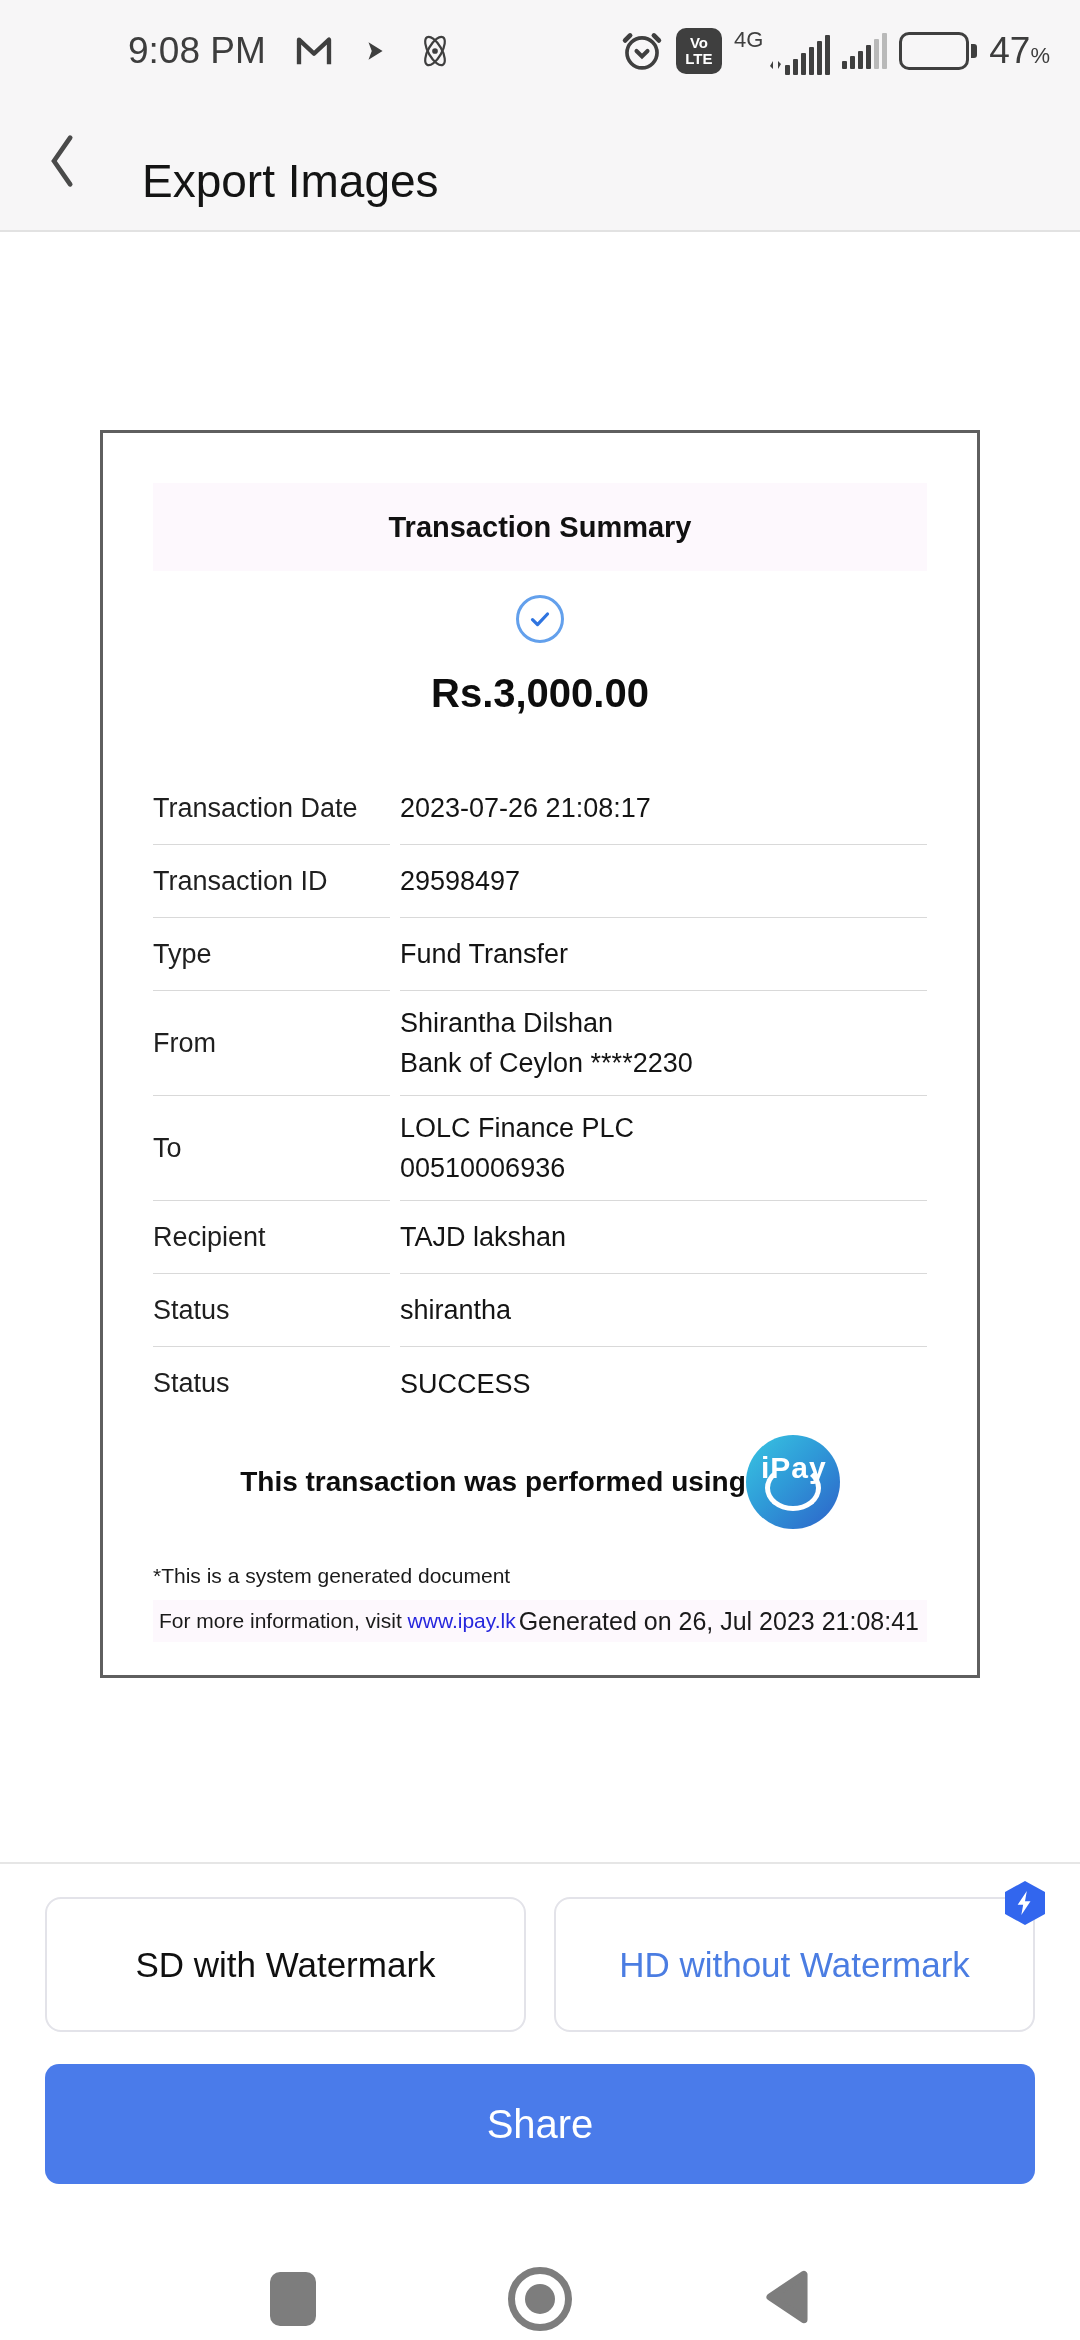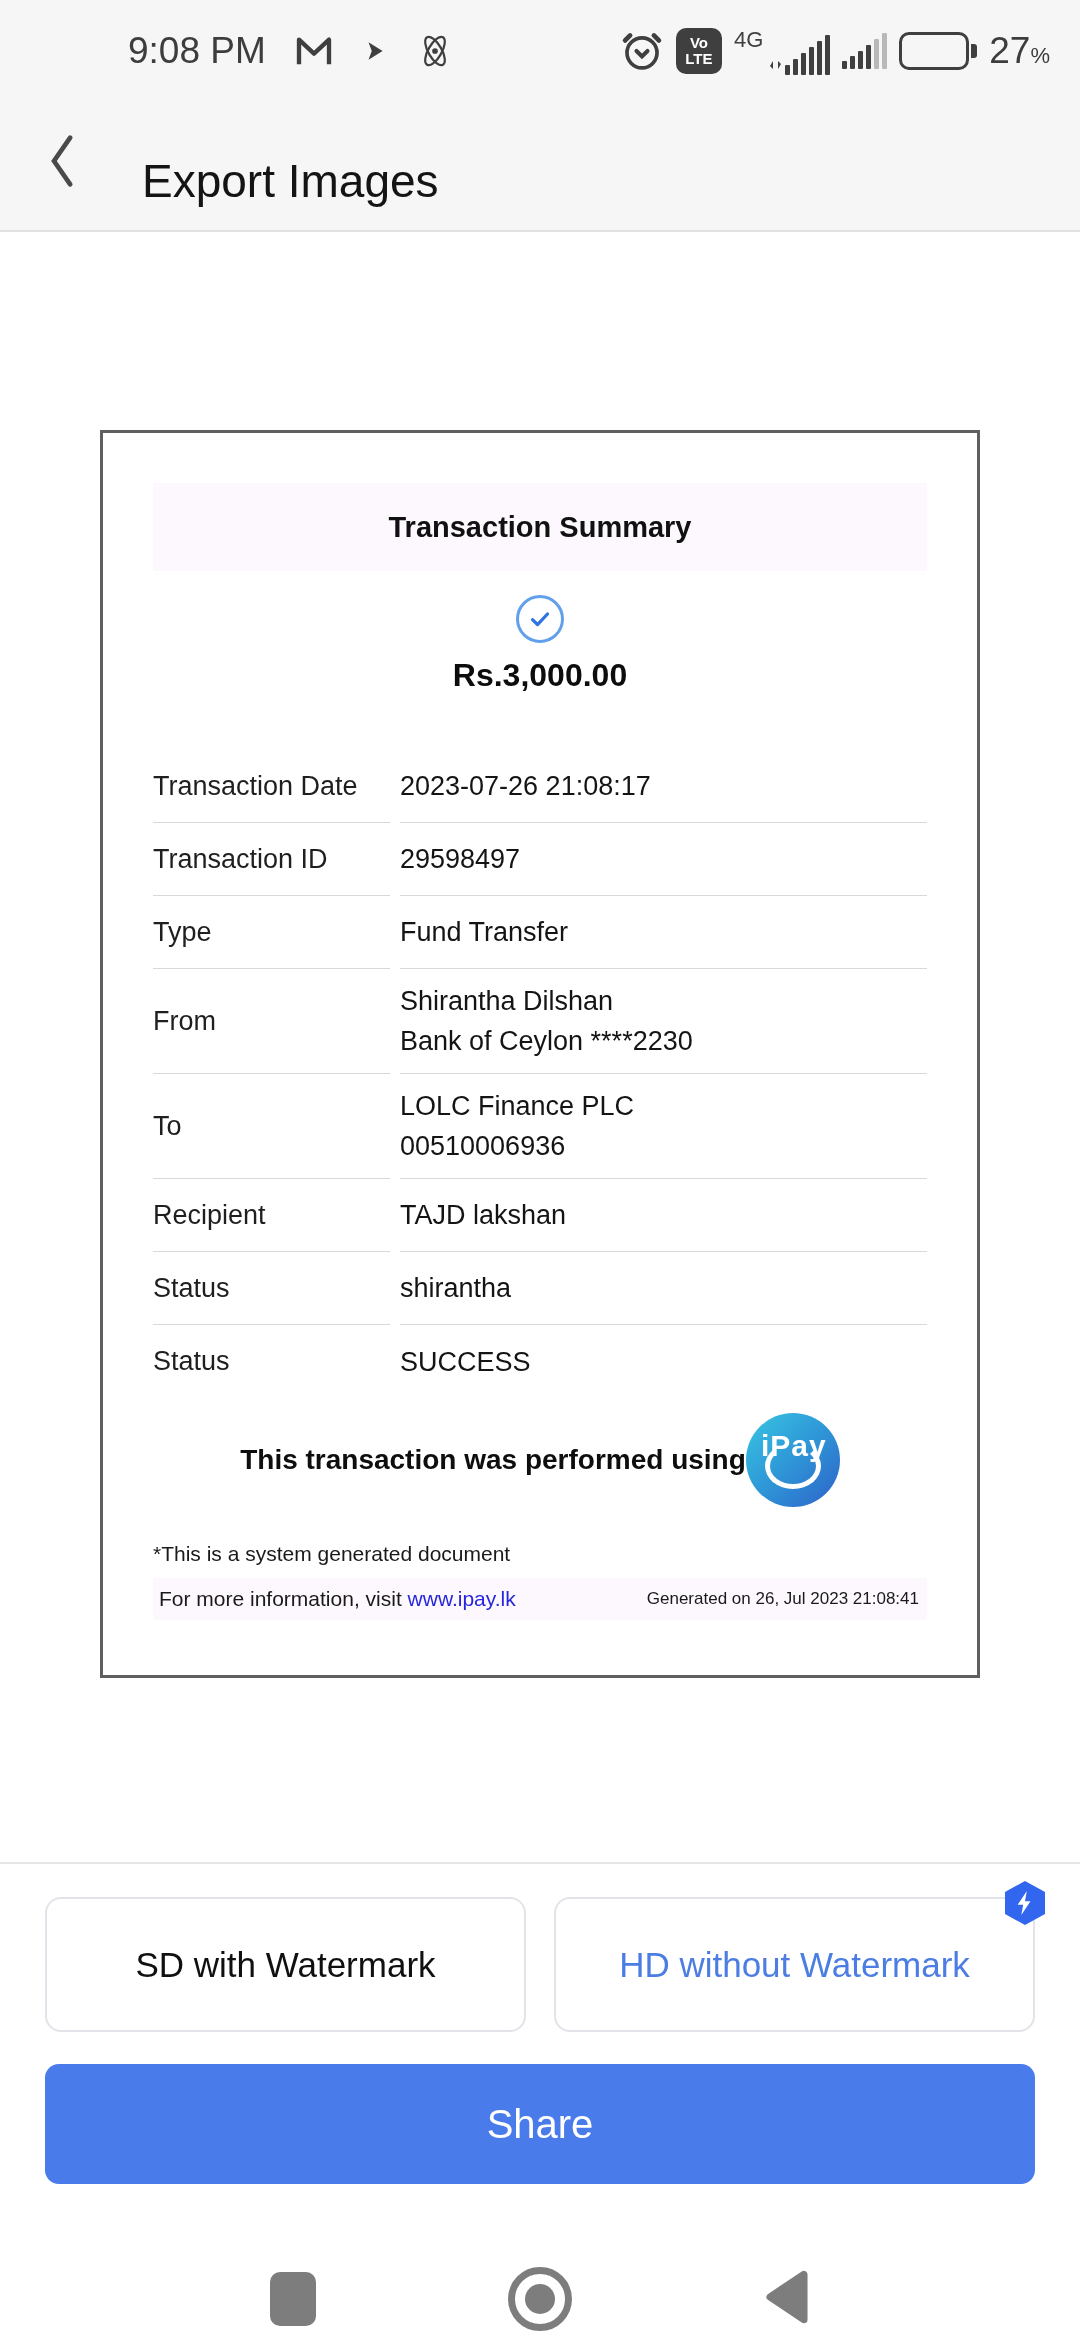--- a/index.html
+++ b/index.html
@@ -32,40 +32,40 @@
   .back-btn { width:46px; height:60px; display:flex; align-items:center; justify-content:center; }
   #page-title { font-size:46px; font-weight:400; color:#141414;margin-top:40px; }
 
   
   #main { background:#ffffff; }
   #receipt-card { width:880px; height:1248px; margin:198px auto 0; border:3px solid #5f5f5f; background:#fff; padding:0 50px; }
   .r-band { margin-top:50px; height:88px; background:#fdf8fd; display:flex; align-items:center; justify-content:center; }
   .r-title { font-size:29px; font-weight:bold; color:#111; }
   .check-wrap { margin-top:24px; display:flex; justify-content:center; }
   .check-circle { width:48px; height:48px; border:3px solid #63a0ec; border-radius:50%; display:flex; align-items:center; justify-content:center; }
-  .amount { margin-top:14px; text-align:center; font-size:32px; font-weight:bold; color:#0d0d0d; }
+  .amount { margin-top:28px; text-align:center; font-size:40px; font-weight:bold; color:#0d0d0d; }
 
   .r-table { margin-top:56px; }
   .t-row { display:flex; align-items:stretch; min-height:73px; }
   .t-label { width:237px; margin-right:10px; display:flex; align-items:center; font-size:27px; color:#1f1f1f; border-bottom:1px solid #d9d9d9; }
   .t-value { flex:1; display:flex; flex-direction:column; justify-content:center; padding:12px 0; border-bottom:1px solid #d9d9d9; }
   .t-value .line { font-size:27px; line-height:40px; color:#141414; }
   .t-row.last .t-label, .t-row.last .t-value { border-bottom:none; }
 
   .using-row { margin-top:10px; display:flex; align-items:center; justify-content:center; gap:0; height:104px; }
   .using-text { font-size:28px; font-weight:bold; color:#0e0e0e; }
   .ipay-logo { width:94px; height:94px; border-radius:50%; background:linear-gradient(135deg,#38c6e2 0%,#2f9bd8 45%,#2d62c9 100%); position:relative; overflow:hidden; flex:none; }
   .ipay-logo .word { position:absolute; top:16px; left:2px; right:0; text-align:center; color:#fff; font-size:30px; font-weight:bold; letter-spacing:1px; }
   .ipay-logo .smile { position:absolute; left:19px; top:30px; width:56px; height:46px; border:5px solid #fff; border-top-color:transparent; border-radius:50%; }
 
   .footnote { margin-top:30px; font-size:21px; color:#1a1a1a; }
   .info-band { margin-top:12px; height:42px; background:#fdf8fd; display:flex; align-items:center; justify-content:space-between; padding:0 8px 0 6px; }
   .info-left { font-size:21px; color:#1a1a1a; }
   .info-left a { color:#2626dd; text-decoration:none; }
-  .generated { font-size:17px; color:#1a1a1a; }
+  .generated { font-size:25px; color:#1a1a1a; }
 
   
   #options { border-top:2px solid #e6e6e6; margin-top:184px; padding:33px 45px 0; display:flex; gap:28px; }
   .opt-btn { position:relative; flex:1; height:135px; background:#fff; border:2px solid #e3e3e9; border-radius:16px; display:flex; align-items:center; justify-content:center; }
   .opt-btn .opt-label { font-size:35px; color:#101010; }
   .opt-btn.hd .opt-label { color:#4b7de2; }
   .hd-badge { position:absolute; top:-18px; right:-12px; width:40px; height:44px; background:#3266ee; clip-path:polygon(50% 0,100% 25%,100% 75%,50% 100%,0 75%,0 25%); display:flex; align-items:center; justify-content:center; }
 
   #share-btn { margin:32px 45px 0; height:120px; background:#4a7bea; border-radius:14px; display:flex; align-items:center; justify-content:center; }
   #share-btn span { color:#fff; font-size:40px; }
@@ -132,21 +132,21 @@
           <i style="height:13px"></i>
           <i style="height:18px"></i>
           <i style="height:24px"></i>
           <i class="dim" style="height:30px"></i>
           <i class="dim" style="height:36px"></i>
       </span>
       <span class="battery">
         <span class="batt-body"><span class="batt-fill"></span></span>
           <span class="batt-nub"></span>
       </span>
-      <span class="sb-pct"><span>27</span><small>%</small></span>
+      <span class="sb-pct"><span>47</span><small>%</small></span>
     </div>
   </div>
 
   <div id="header">
     <span class="back-btn">
       <svg width="36" height="58" viewBox="0 0 20 32" fill="none" stroke="#4a4a4a" stroke-width="2.6" stroke-linecap="round">
           <path d="M14 3L5 16l9 13"></path>
         </svg>
     </span>
     <span id="page-title">Export Images</span>

